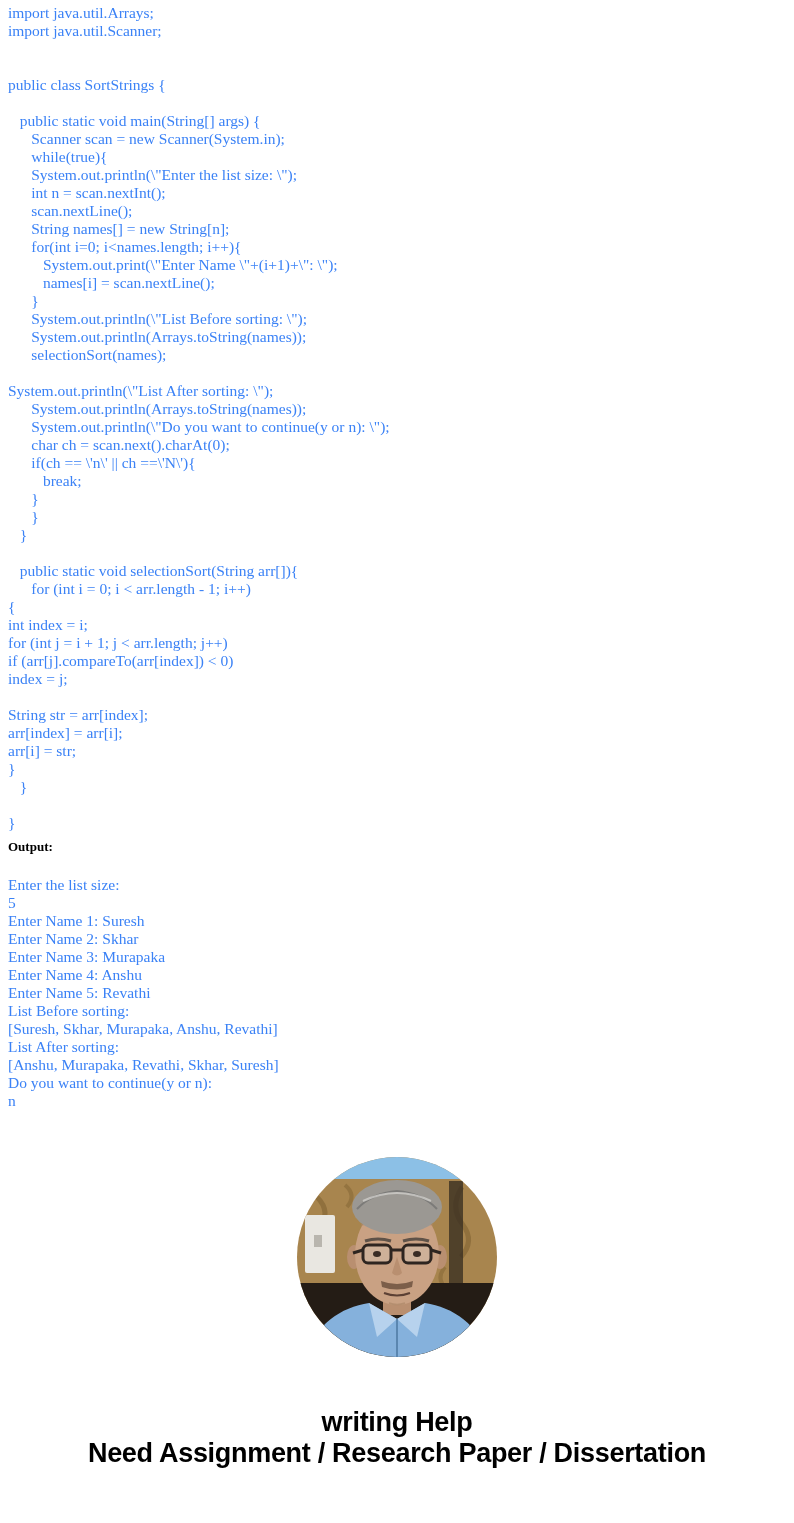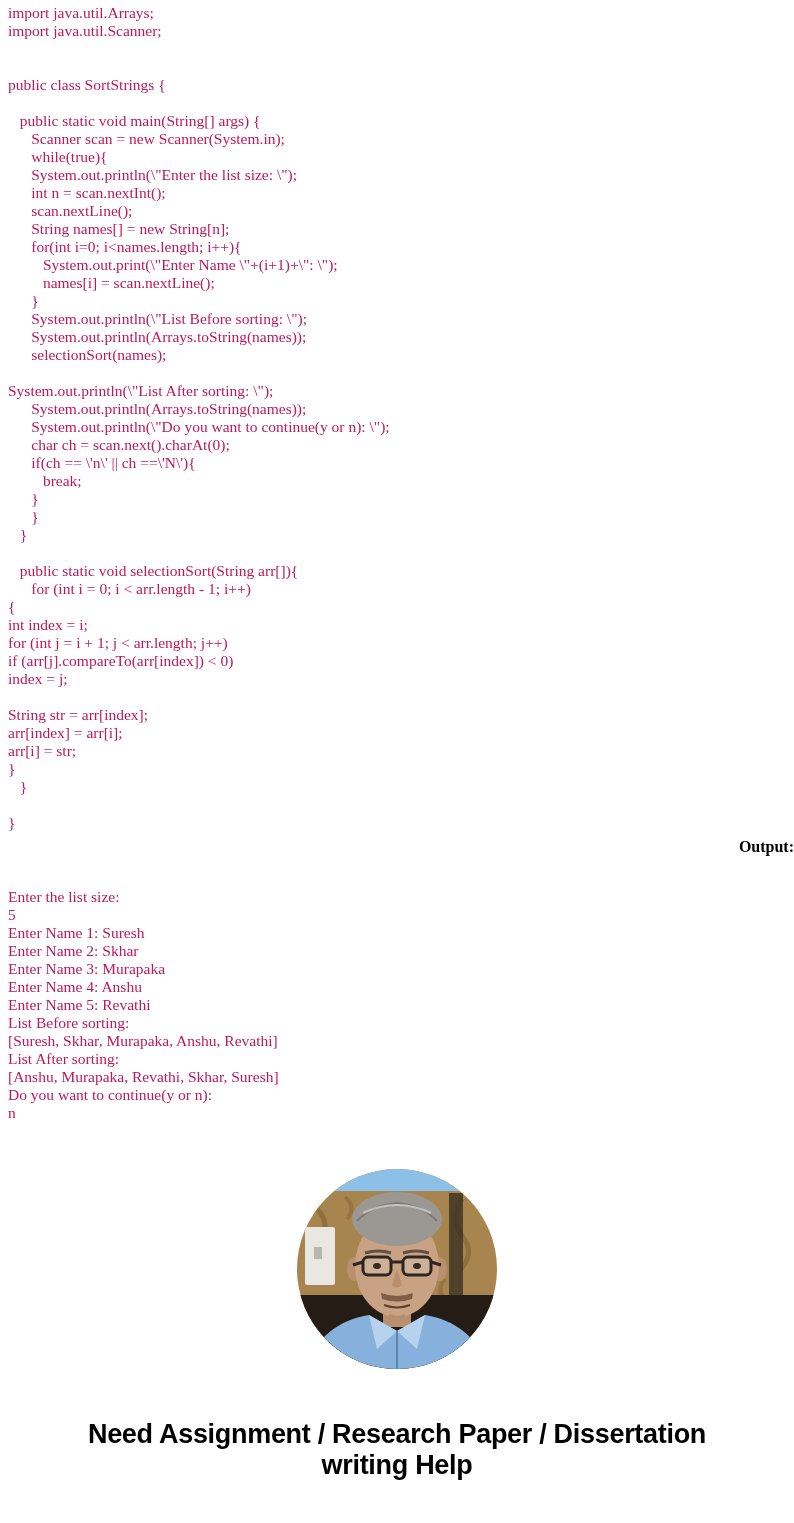--- a/index.html
+++ b/index.html
@@ -12,32 +12,31 @@
     overflow: hidden;
   }
   .page { width: 794px; height: 1523px; position: relative; }
   pre.doc-text {
     margin: 0;
     padding: 0 0 0 8px;
     font-family: "Liberation Serif", serif;
     font-size: 15.5px;
     line-height: 18px;
     white-space: pre;
-    color: #be185d;
+    color: #3b82f6;
   }
   pre.code-block { margin-top: 4px; }
   .output-heading {
     margin: 6px 0 0 8px;
     font-family: "Liberation Serif", serif;
     font-weight: bold;
-    font-size: 16px;
+    font-size: 13px;
     line-height: 18px;
-    text-align: right;
   }
-  pre.output-block { margin-top: 32px; }
+  pre.output-block { margin-top: 20px; }
   .avatar-wrap {
     width: 200px;
     height: 200px;
     margin: 47px auto 0 auto;
   }
   .footer {
     margin-top: 50px;
     text-align: center;
     font-family: "Liberation Sans", sans-serif;
     font-weight: bold;
@@ -169,17 +168,17 @@
           <path d="M100,100 L95,116 Q100,121 105,116 Z" fill="#b98f70"></path>
           <path d="M84,124 Q100,130 116,124 L115,130 Q100,135 85,130 Z" fill="#6e5240" opacity="0.85"></path>
           <path d="M87,136 Q100,141 113,136" stroke="#5c4034" stroke-width="2" fill="none"></path>
           <path d="M92,146 Q100,149 108,146" stroke="#ad8868" stroke-width="1.5" fill="none" opacity="0.7"></path>
         </g>
       </g>
     </svg>
   </div>
 
   <div class="footer">
+    <div>writing Help</div>
     <div>Need Assignment / Research Paper / Dissertation</div>
-    <div>writing Help</div>
   </div>
 
 </div>
 
 </body></html>

